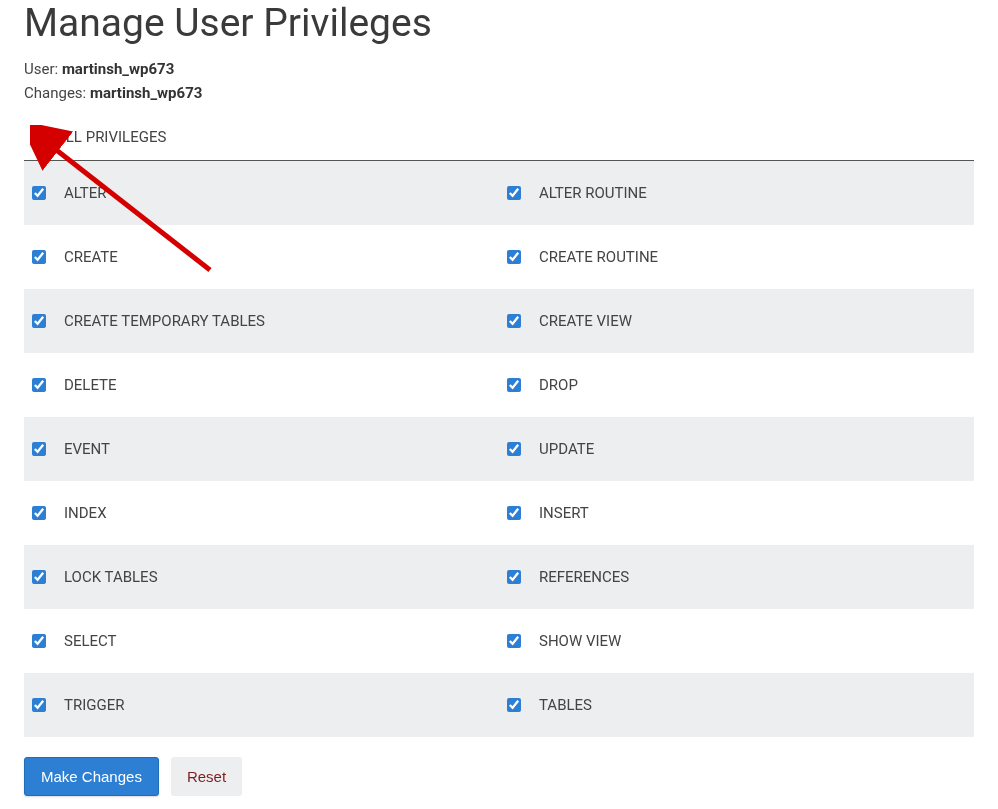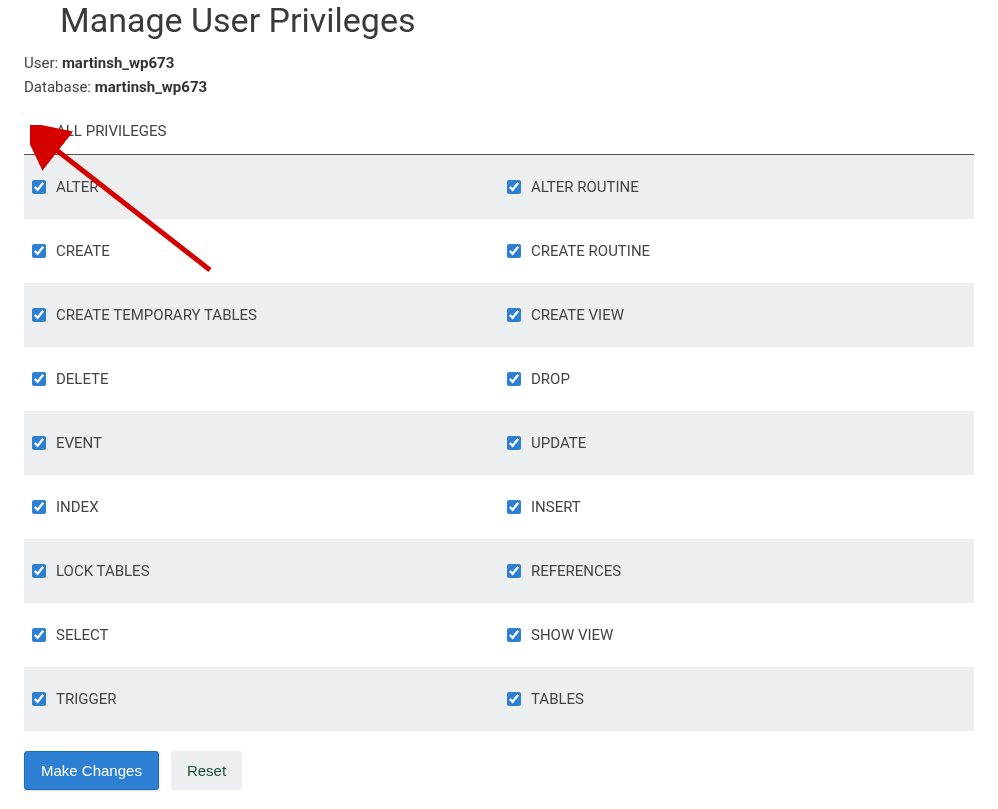--- a/index.html
+++ b/index.html
@@ -8,26 +8,25 @@
       padding: 0;
     }
     body {
       font-family: -apple-system, BlinkMacSystemFont, "Segoe UI", Roboto, "Helvetica Neue", Arial, sans-serif;
       background: #fff;
       color: #444;
       padding: 0 24px 24px 24px;
       width: 998px;
     }
     h1 {
-      font-size: 34px;
+      font-size: 39px;
       font-weight: 400;
       color: #3a3a3a;
       margin-bottom: 14px;
       margin-top: 0;
-      margin-left: 36px;
     }
     .meta-row {
       font-size: 15px;
       color: #444;
       margin-bottom: 6px;
     }
     .meta-row strong {
       font-weight: 700;
       color: #333;
     }
@@ -64,21 +63,21 @@
       font-size: 15px;
       color: #444;
       vertical-align: middle;
     }
     .priv-table td:first-child {
       width: 50%;
     }
     .priv-cell {
       display: flex;
       align-items: center;
-      gap: 10px;
+      gap: 18px;
     }
     input[type="checkbox"] {
       width: 14px;
       height: 14px;
       accent-color: #2d7fd3;
       cursor: pointer;
     }
     .button-row {
       margin-top: 20px;
       display: flex;
@@ -90,21 +89,21 @@
       border: 1px solid #1f6cb8;
       padding: 10px 16px;
       font-size: 15px;
       border-radius: 3px;
       cursor: pointer;
       box-shadow: 0 1px 2px rgba(0,0,0,0.15);
       text-align: center;
     }
     .btn-secondary {
       background: #eceeef;
-      color: #14532d;
+      color: #7f1d1d;
       border: none;
       padding: 10px 16px;
       font-size: 15px;
       border-radius: 3px;
       cursor: pointer;
     }
     .arrow-overlay {
       position: absolute;
       pointer-events: none;
     }
@@ -113,21 +112,21 @@
 <body>
 
 <h1>Manage User Privileges</h1>
 
 <div class="meta-row">
   <span>User:</span>
   <strong>martinsh_wp673</strong>
 </div>
 
 <div class="meta-row">
-  <span>Database:</span>
+  <span>Changes:</span>
   <strong>martinsh_wp673</strong>
 </div>
 
 <div class="all-priv-row">
   <input type="checkbox" checked="" style="">
   <span>ALL PRIVILEGES</span>
 </div>
 
 <hr class="divider">
 

